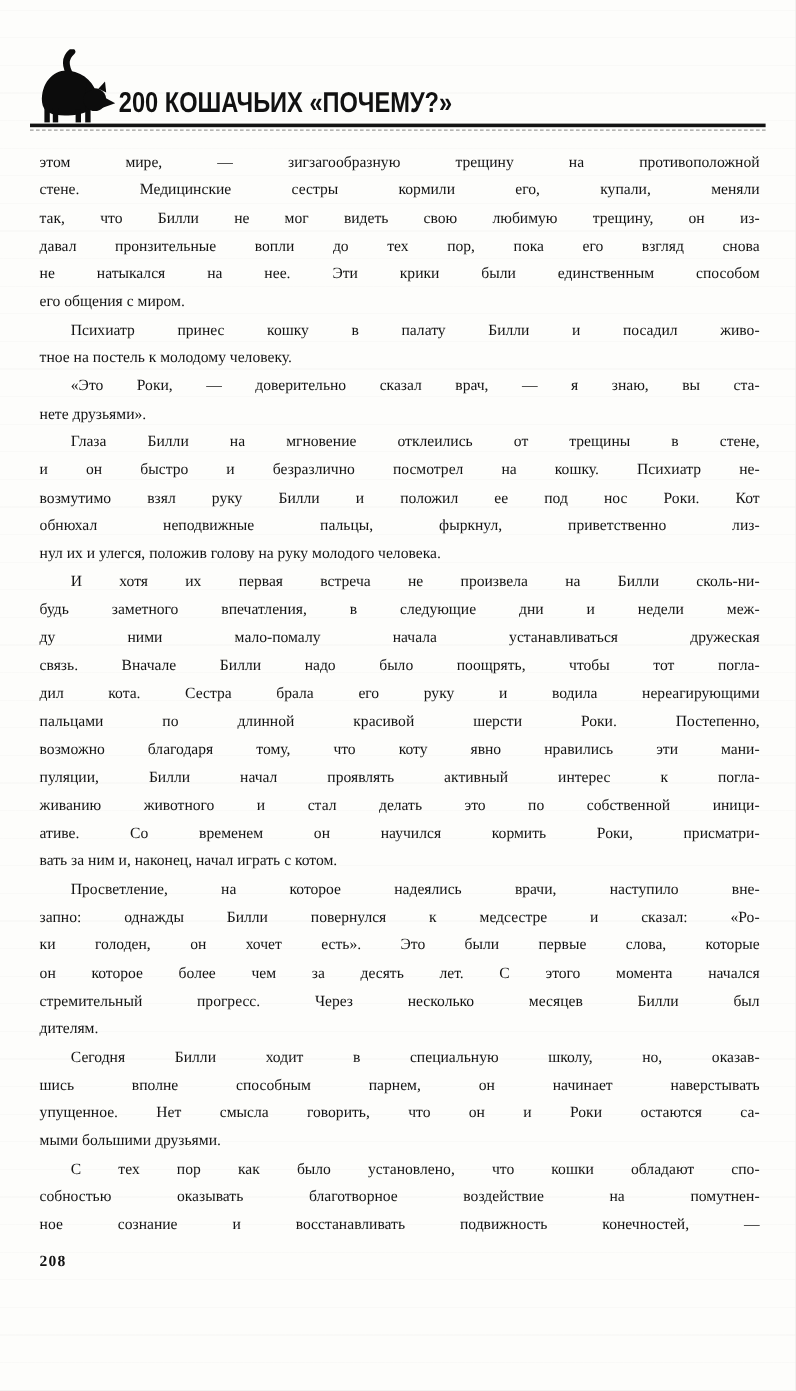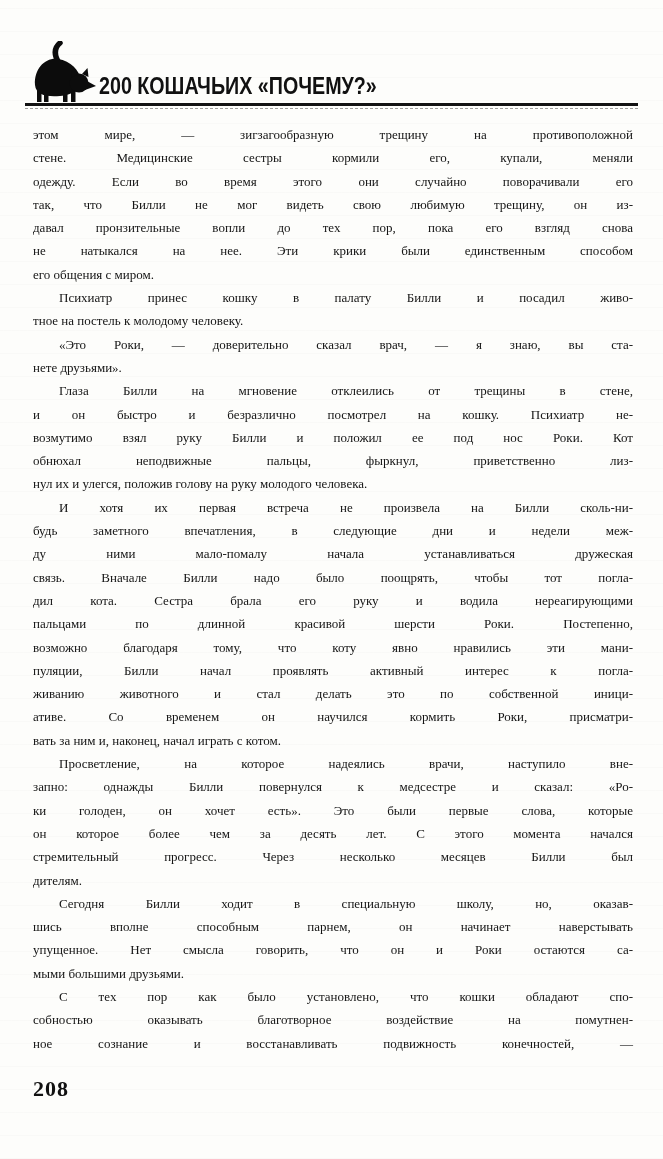--- a/index.html
+++ b/index.html
@@ -80,24 +80,24 @@
     height: 23.3px;
     overflow: visible;
   }
   .line.lastline { text-align-last: left; }
   .line.firstline { text-indent: 26px; }
 
   
   .page-number {
     position: absolute;
     left: 33px;
-    top: 1076px;
+    top: 1043px;
     font-family: "Liberation Serif", serif;
     font-weight: 700;
-    font-size: 22px;
+    font-size: 13px;
     letter-spacing: 1px;
     color: #111;
   }
 </style>
 </head>
 <body>
 
 <div class="page">
 
   <div class="header">
@@ -125,21 +125,20 @@
 
     <h1 class="running-title">200 КОШАЧЬИХ «ПОЧЕМУ?»</h1>
 
     <div class="header-rule"></div>
   </div>
 
   <main class="body-text">
       <div class="para">
         <div class="line">этом мире, — зигзагообразную трещину на противоположной</div>
         <div class="line">стене. Медицинские сестры кормили его, купали, меняли</div>
-        <div class="line">одежду. Если во время этого они случайно поворачивали его</div>
         <div class="line">так, что Билли не мог видеть свою любимую трещину, он из-</div>
         <div class="line">давал пронзительные вопли до тех пор, пока его взгляд снова</div>
         <div class="line">не натыкался на нее. Эти крики были единственным способом</div>
         <div class="line lastline">его общения с миром.</div>
       </div>
       <div class="para">
         <div class="line firstline">Психиатр принес кошку в палату Билли и посадил живо-</div>
         <div class="line lastline">тное на постель к молодому человеку.</div>
       </div>
       <div class="para">

